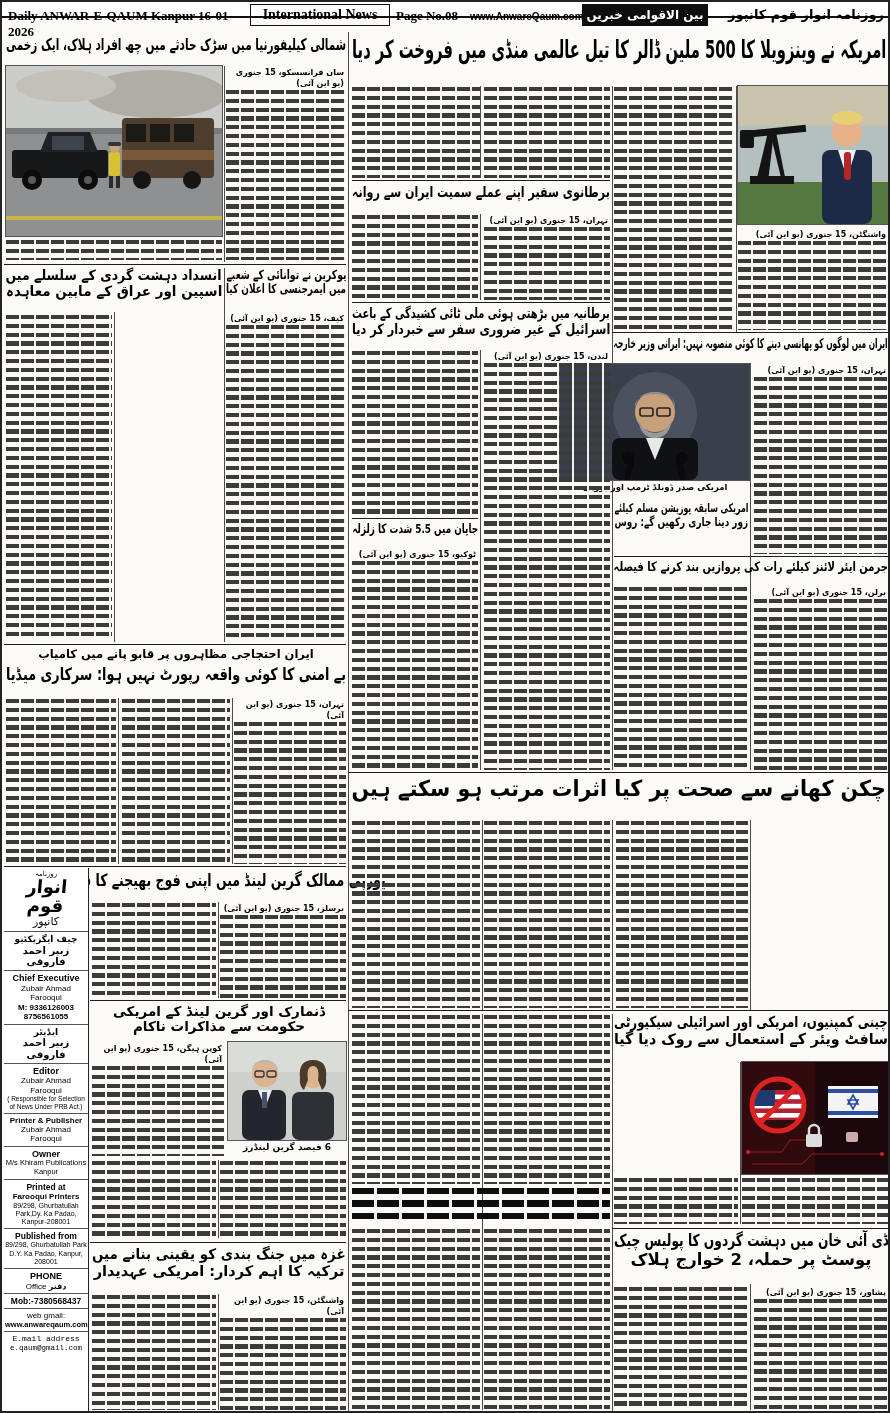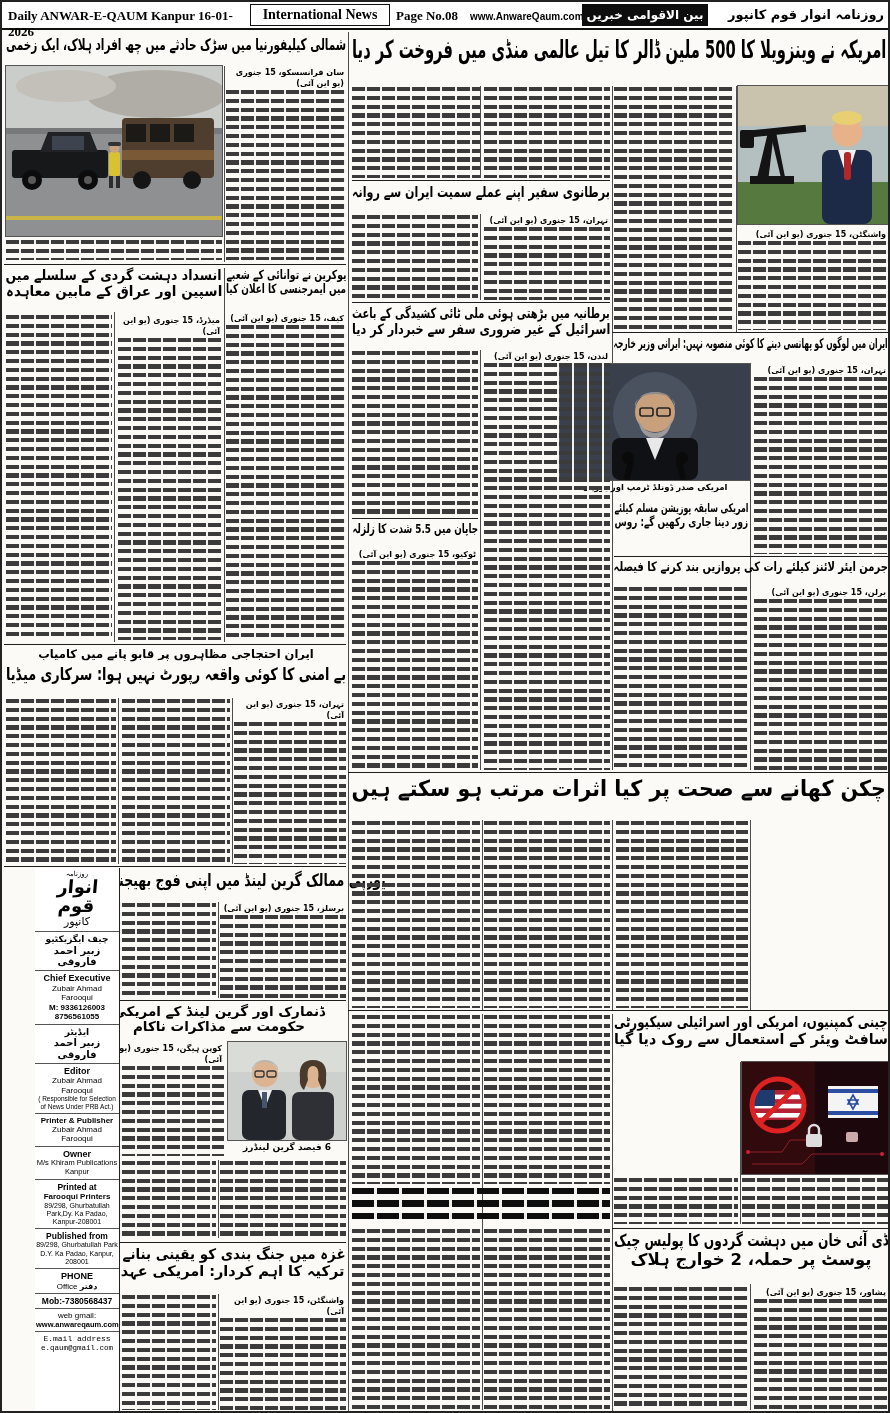--- a/index.html
+++ b/index.html
@@ -19,33 +19,33 @@
      repeating-linear-gradient(90deg,rgba(251,250,246,0) 0 13px,rgba(251,250,246,.95) 13px 15px),
      repeating-linear-gradient(180deg,#3b3b3b 0 4.2px,rgba(0,0,0,0) 4.2px 8.8px);}
   .txd{background-image:
      repeating-linear-gradient(90deg,rgba(251,250,246,0) 0 22px,rgba(251,250,246,.95) 22px 25px),
      repeating-linear-gradient(180deg,#0e0e0e 0 6.5px,rgba(0,0,0,0) 6.5px 12.5px);}
   .vr{border-left:1px solid #4c4c4c;width:0;}
   .hr{border-top:1.5px solid #1d1d1d;height:0;}
   .ph{overflow:hidden;background:#ccc;outline:1px solid #555;}
   .ph svg{display:block;width:100%;height:100%;}
   .cap{direction:rtl;text-align:center;font-weight:700;overflow:hidden;}
-  .sb{font-family:"Liberation Sans",sans-serif;border-right:1.5px solid #222;background:#fff;overflow:hidden;margin-left:31px;}
+  .sb{font-family:"Liberation Sans",sans-serif;border-right:1.5px solid #222;background:#fff;overflow:hidden;}
   .sbs{border-bottom:1px solid #555;text-align:center;padding:2px 1px;line-height:1.18;}
   .sbs:last-child{border-bottom:none;font-family:Liberation Mono, monospace;}
   .b{font-weight:700;}
   .ur{direction:rtl;font-family:"DejaVu Sans",sans-serif;}
   .lg{font-weight:900;font-size:18px;transform:skewX(-5deg);line-height:1.05;}
 </style>
 </head>
 <body>
 
 <div class="page">
 
-  <div class="abs hdr" style="left:0;top:0;width:886px;height:28px">
+  <div class="abs hdr" style="left:0;top:0;width:886px;height:16px">
     <div class="abs serif" style="left:6px;top:6px;width:240px;font-size:13px;font-weight:700">Daily ANWAR-E-QAUM Kanpur 16-01-2026</div>
     <div class="abs serif" style="left:248px;top:2px;width:140px;height:22px;border:1.5px solid #111;text-align:center;font-size:14px;line-height:20px">International News</div>
     <div class="abs serif" style="left:394px;top:6px;width:74px;font-size:13px;font-weight:700">Page No.08</div>
     <div class="abs" style="left:468px;top:9px;width:110px;font-size:10px;font-weight:700;font-family:'Liberation Sans',sans-serif">www.AnwareQaum.com</div>
     <div class="abs ur" style="left:580px;top:2px;width:126px;height:22px;background:#0d0d0d;color:#fff;text-align:center;font-size:12px;line-height:22px;font-weight:700">بین الاقوامی خبریں</div>
     <div class="abs ur" style="left:706px;top:5px;width:176px;font-size:13px;font-weight:700;text-align:right">روزنامہ انوار قوم کانپور</div>
   </div>
 
   <div class="abs vr" style="left:346px;top:30px;height:1381px"></div>
   <div class="abs vr" style="left:610px;top:84px;height:684px"></div>
@@ -349,24 +349,20 @@
     <div class="dl">واشنگٹن، 15 جنوری (یو این آئی)</div>
     <div class="tx"></div>
   </div>
 
   <div class="abs col" style="left:224px;top:64px;width:120px;height:194px">
     <div class="dl">سان فرانسسکو، 15 جنوری (یو این آئی)</div>
     <div class="tx"></div>
   </div>
   <div class="abs txa" style="left:4px;top:238px;width:216px;height:20px"></div>
 
-  <div class="abs col" style="left:116px;top:312px;width:104px;height:326px">
-    <div class="dl">میڈرڈ، 15 جنوری (یو این آئی)</div>
-    <div class="tx"></div>
-  </div>
   <div class="abs col" style="left:4px;top:312px;width:106px;height:326px">
       <div class="tx"></div>
     </div>
 
   <div class="abs col" style="left:224px;top:310px;width:120px;height:328px">
     <div class="dl">کیف، 15 جنوری (یو این آئی)</div>
     <div class="tx"></div>
   </div>
 
   <div class="abs col" style="left:482px;top:212px;width:126px;height:86px">

